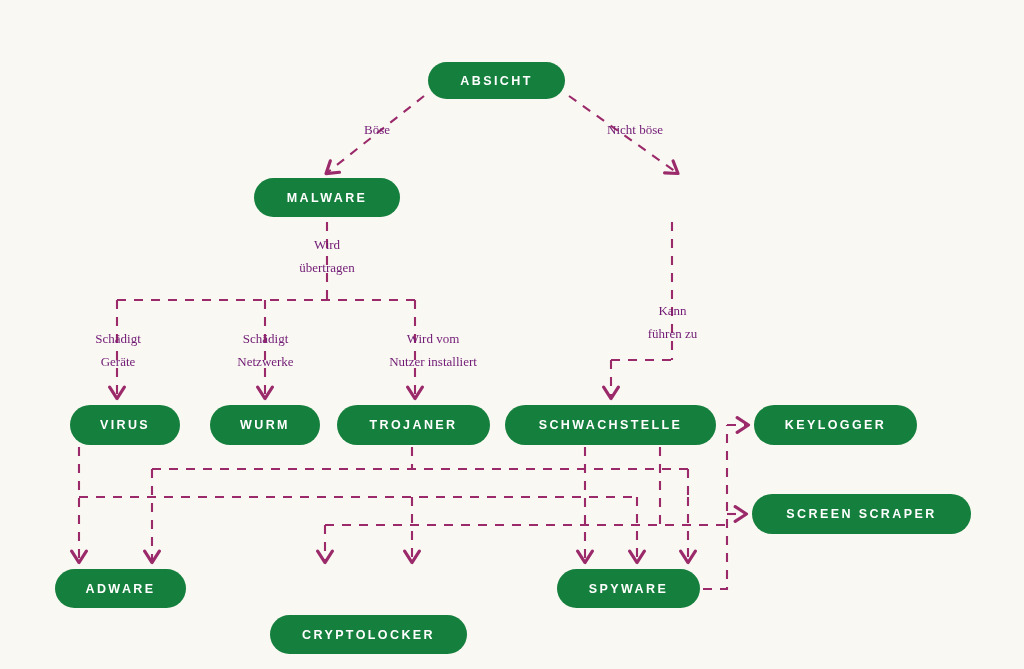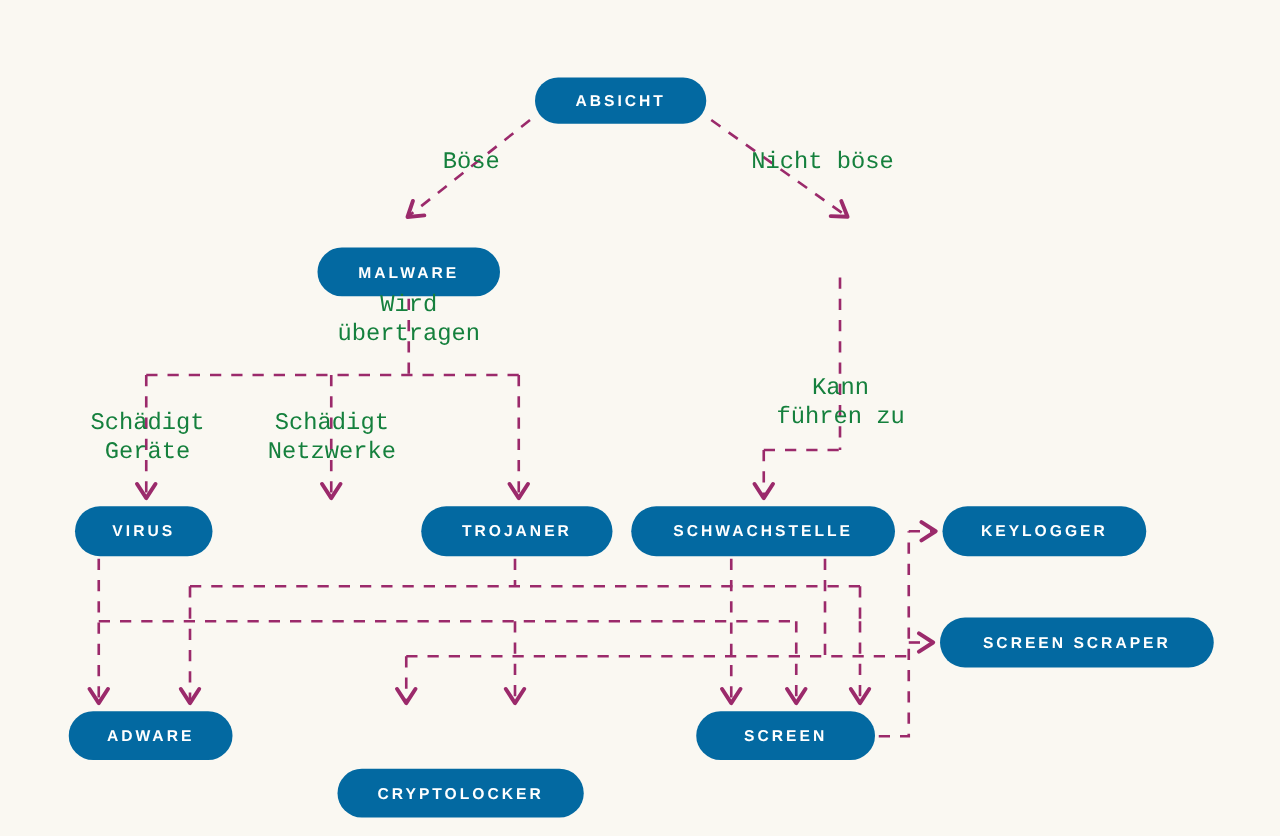--- a/index.html
+++ b/index.html
@@ -7,37 +7,37 @@
   body{
     width:1024px;height:669px;
     background:#faf8f2;
     font-family:"Liberation Sans", sans-serif;
     overflow:hidden;
   }
   #stage{position:relative;width:1024px;height:669px;}
   svg#wires{position:absolute;left:0;top:0;width:1024px;height:669px;}
   .node{
     position:absolute;
-    background:#0369a1;
+    background:#15803d;
     color:#ffffff;
     border-radius:22px;
     display:flex;align-items:center;justify-content:center;
     font-family:"Liberation Sans", sans-serif;
     font-weight:bold;
     font-size:12.5px;
     letter-spacing:2.4px;
     white-space:nowrap;
     box-sizing:border-box;
     z-index:3;
   }
   .edge-label{
     position:absolute;
-    color:#15803d;
-    font-family:Liberation Mono, monospace;
-    font-size:19px;
+    color:#701a75;
+    font-family:Liberation Serif, serif;
+    font-size:13px;
     line-height:23px;
     text-align:center;
     white-space:pre;
     z-index:4;
   }
 </style>
 </head>
 <body>
 
 <div id="stage">
@@ -85,52 +85,57 @@
       <path d="M703,589 L727,589 L727,425"></path>
       <path d="M727,425 L746,425" marker-end="url(#ar)"></path>
       <path d="M727,514 L744,514" marker-end="url(#ar)"></path>
 
     </g>
   </svg>
 
   <div class="node" style="left:428px;top:62px;width:137px;height:37px;">
     <span>ABSICHT</span>
   </div>
-  <div class="node" style="left:254px;top:198px;width:146px;height:39px;">
+  <div class="node" style="left:254px;top:178px;width:146px;height:39px;">
     <span>MALWARE</span>
   </div>
-  <div class="node" style="left:60px;top:405px;width:110px;height:40px;">
+  <div class="node" style="left:70px;top:405px;width:110px;height:40px;">
     <span>VIRUS</span>
+  </div>
+  <div class="node" style="left:210px;top:405px;width:110px;height:40px;">
+    <span>WURM</span>
   </div>
   <div class="node" style="left:505px;top:405px;width:211px;height:40px;">
     <span>SCHWACHSTELLE</span>
   </div>
   <div class="node" style="left:337px;top:405px;width:153px;height:40px;">
     <span>TROJANER</span>
   </div>
   <div class="node" style="left:754px;top:405px;width:163px;height:40px;">
     <span>KEYLOGGER</span>
   </div>
   <div class="node" style="left:752px;top:494px;width:219px;height:40px;">
     <span>SCREEN SCRAPER</span>
   </div>
   <div class="node" style="left:55px;top:569px;width:131px;height:39px;text-align:center;">
     <span>ADWARE</span>
   </div>
   <div class="node" style="left:270px;top:569px;width:197px;height:39px;margin-top:46px;">
     <span>CRYPTOLOCKER</span>
   </div>
   <div class="node" style="left:557px;top:569px;width:143px;height:39px;">
-    <span>SCREEN</span>
+    <span>SPYWARE</span>
   </div>
 
   <div class="edge-label" style="left:322px;top:118px;width:110px;">Böse</div>
-  <div class="edge-label" style="left:555px;top:118px;width:160px;text-align:right;">Nicht böse</div>
+  <div class="edge-label" style="left:555px;top:118px;width:160px;">Nicht böse</div>
   <div class="edge-label" style="left:600px;top:299px;width:145px;">Kann
 führen zu</div>
   <div class="edge-label" style="left:252px;top:233px;width:150px;">Wird
 übertragen</div>
   <div class="edge-label" style="left:58px;top:327px;width:120px;">Schädigt
 Geräte</div>
   <div class="edge-label" style="left:199px;top:327px;width:133px;">Schädigt
 Netzwerke</div>
+  <div class="edge-label" style="left:343px;top:327px;width:180px;">Wird vom
+Nutzer installiert</div>
 
 </div>
 
 </body></html>

